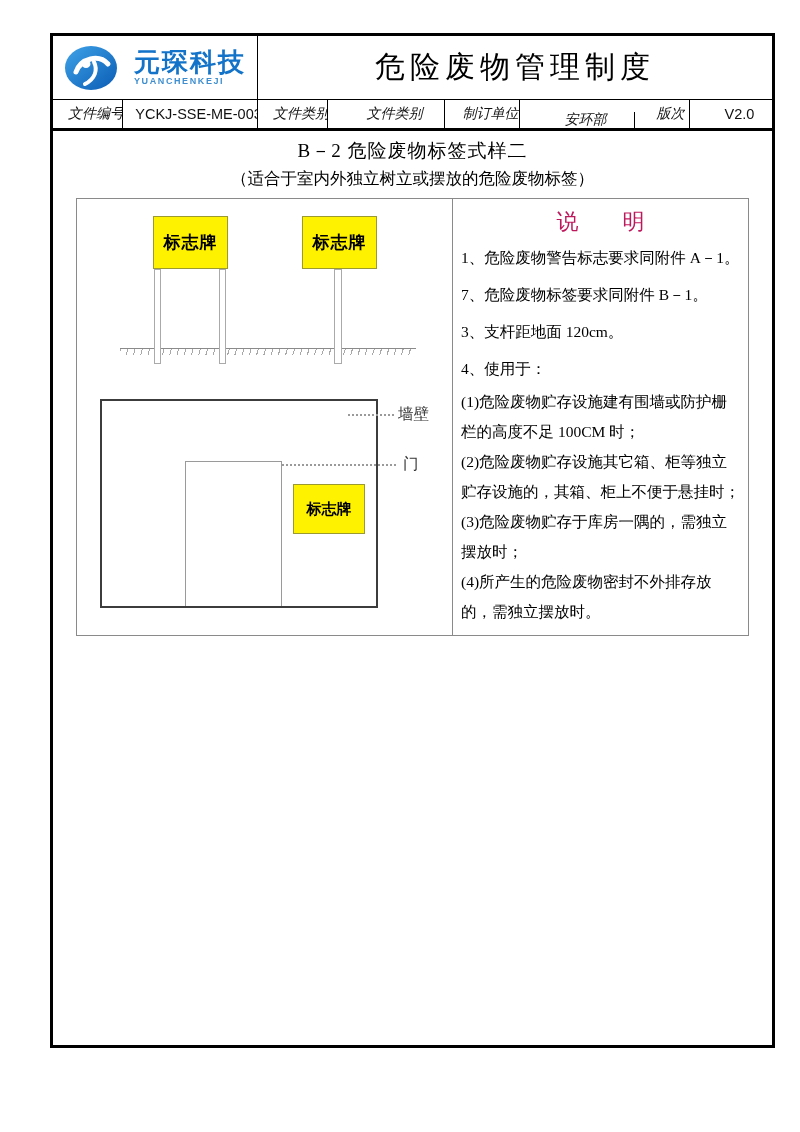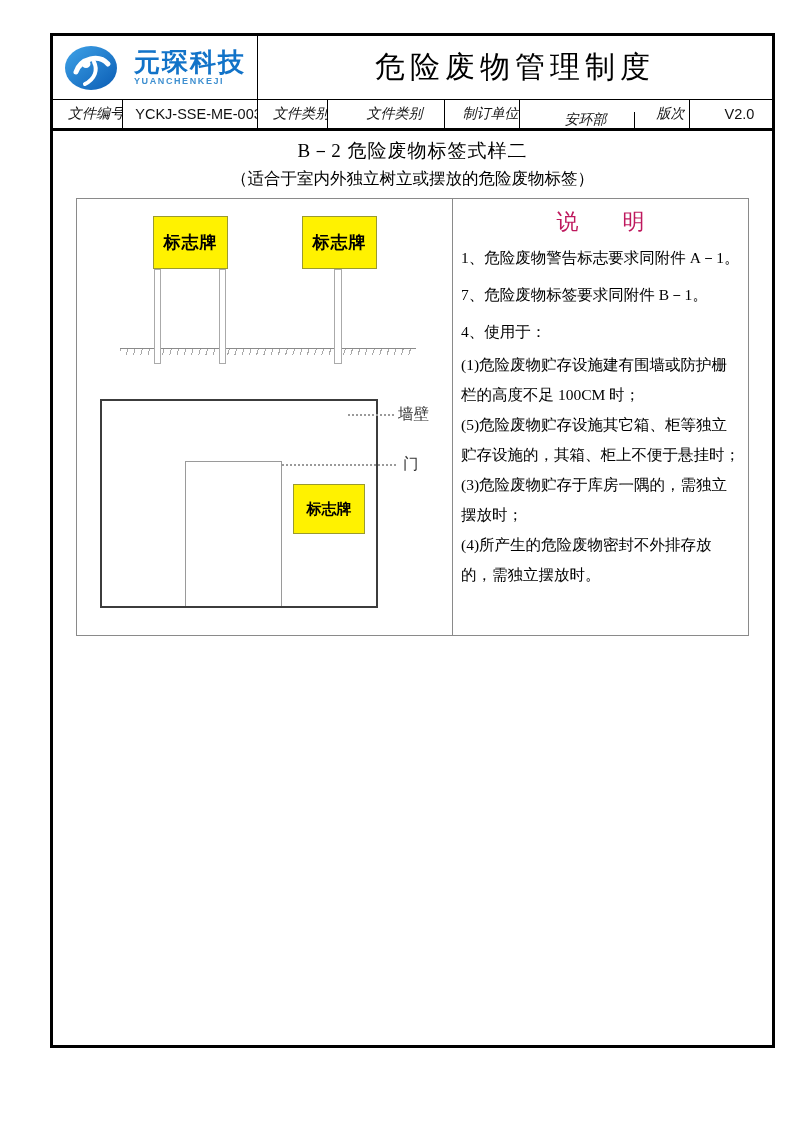--- a/index.html
+++ b/index.html
@@ -160,22 +160,23 @@
         <div class="leader leader-wall"></div>
         <div class="fig-label label-wall">墙壁</div>
         <div class="leader leader-door"></div>
         <div class="fig-label label-door">门</div>
       </div>
 
       <div class="fig-right">
         <div class="notes-heading">说　　明</div>
         <div class="note-line">1、危险废物警告标志要求同附件 A－1。</div>
         <div class="note-line">7、危险废物标签要求同附件 B－1。</div>
+        <div class="note-line">3、支杆距地面 120cm。</div>
         <div class="note-line">4、使用于：</div>
         <div class="note-para">(1)危险废物贮存设施建有围墙或防护栅栏的高度不足 100CM 时；</div>
-        <div class="note-para">(5)危险废物贮存设施其它箱、柜等独立贮存设施的，其箱、柜上不便于悬挂时；</div>
+        <div class="note-para">(2)危险废物贮存设施其它箱、柜等独立贮存设施的，其箱、柜上不便于悬挂时；</div>
         <div class="note-para">(3)危险废物贮存于库房一隅的，需独立摆放时；</div>
         <div class="note-para">(4)所产生的危险废物密封不外排存放的，需独立摆放时。</div>
       </div>
 
     </div>
   </div>
 </div>
 
 </body></html>

